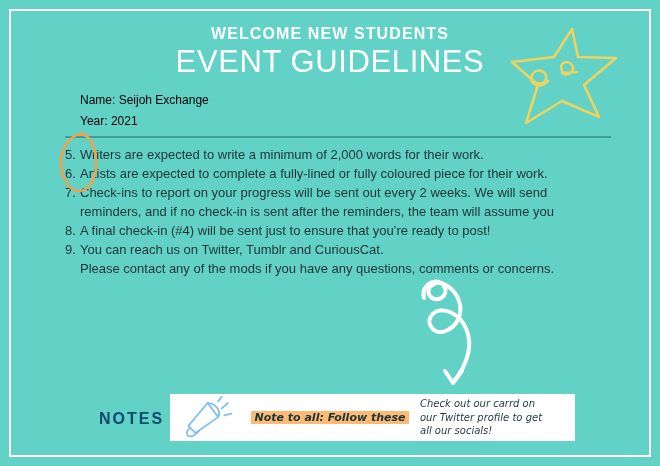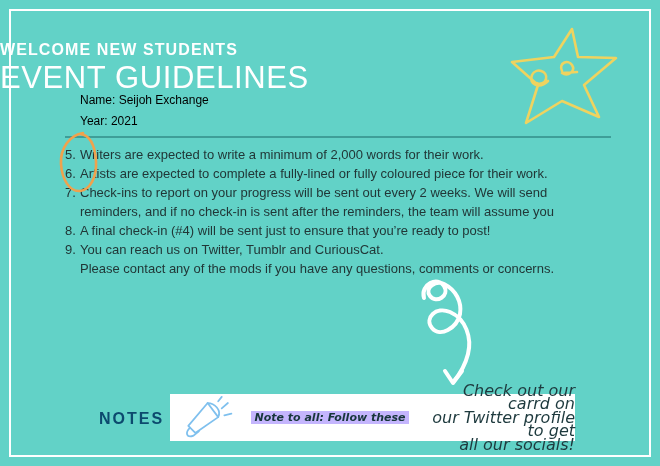--- a/index.html
+++ b/index.html
@@ -5,21 +5,21 @@
   html,body { margin:0; padding:0; }
   .canvas {
     position:relative; width:660px; height:466px;
     background:#62D2C7; overflow:hidden;
     font-family:"Liberation Sans", sans-serif;
   }
   .frame {
     position:absolute; left:9px; top:9px; right:9px; bottom:9px;
     border:2px solid #ffffff;
   }
-  .header { position:absolute; left:0; right:0; top:25px; text-align:left; color:#ffffff;margin-top:16px; }
+  .header { position:absolute; left:0; right:0; top:25px; text-align:center; color:#ffffff; }
   .header .subtitle { font-size:16px; font-weight:bold; letter-spacing:1.1px; }
   .header .title { font-size:31px; font-weight:normal; letter-spacing:0.6px; margin-top:1px; }
 
   .star-doodle { position:absolute; left:504px; top:24px; width:120px; height:106px; }
 
   .meta { position:absolute; left:80px; top:90px; color:#000000; font-size:12px; line-height:21px; }
 
   .divider { position:absolute; left:65px; top:136px; width:546px; height:2px; background:#3E9E98; }
 
   .rules { position:absolute; left:65px; top:145px; width:556px; color:#213737; font-size:13px; }
@@ -41,24 +41,24 @@
     position:absolute; left:170px; top:394px; width:405px; height:47px;
     background:#ffffff; display:flex; align-items:center;
   }
   .megaphone-wrap { flex:none; width:70px; display:flex; justify-content:center; align-items:center; }
   .note-block {
     flex:none; width:180px; text-align:center;
     font-family:"DejaVu Sans", sans-serif;
     font-weight:bold; font-style:italic;
     font-size:11px; line-height:13.5px; color:#17363A;
   }
-  .note-block .hl { background:#c4b5fd; padding:0 3px; }
+  .note-block .hl { background:#fdba74; padding:0 3px; }
   .socials-block {
-    flex:1; text-align:right; font-style:italic;
-    font-size:16px; line-height:13.5px; color:#1E3A3E;
+    flex:1; text-align:left; font-style:italic;
+    font-size:10px; line-height:13.5px; color:#1E3A3E;
     font-family:"DejaVu Sans", sans-serif;
   }
 </style>
 </head>
 <body>
 
 <div class="canvas">
 
   <div class="frame"></div>
 

